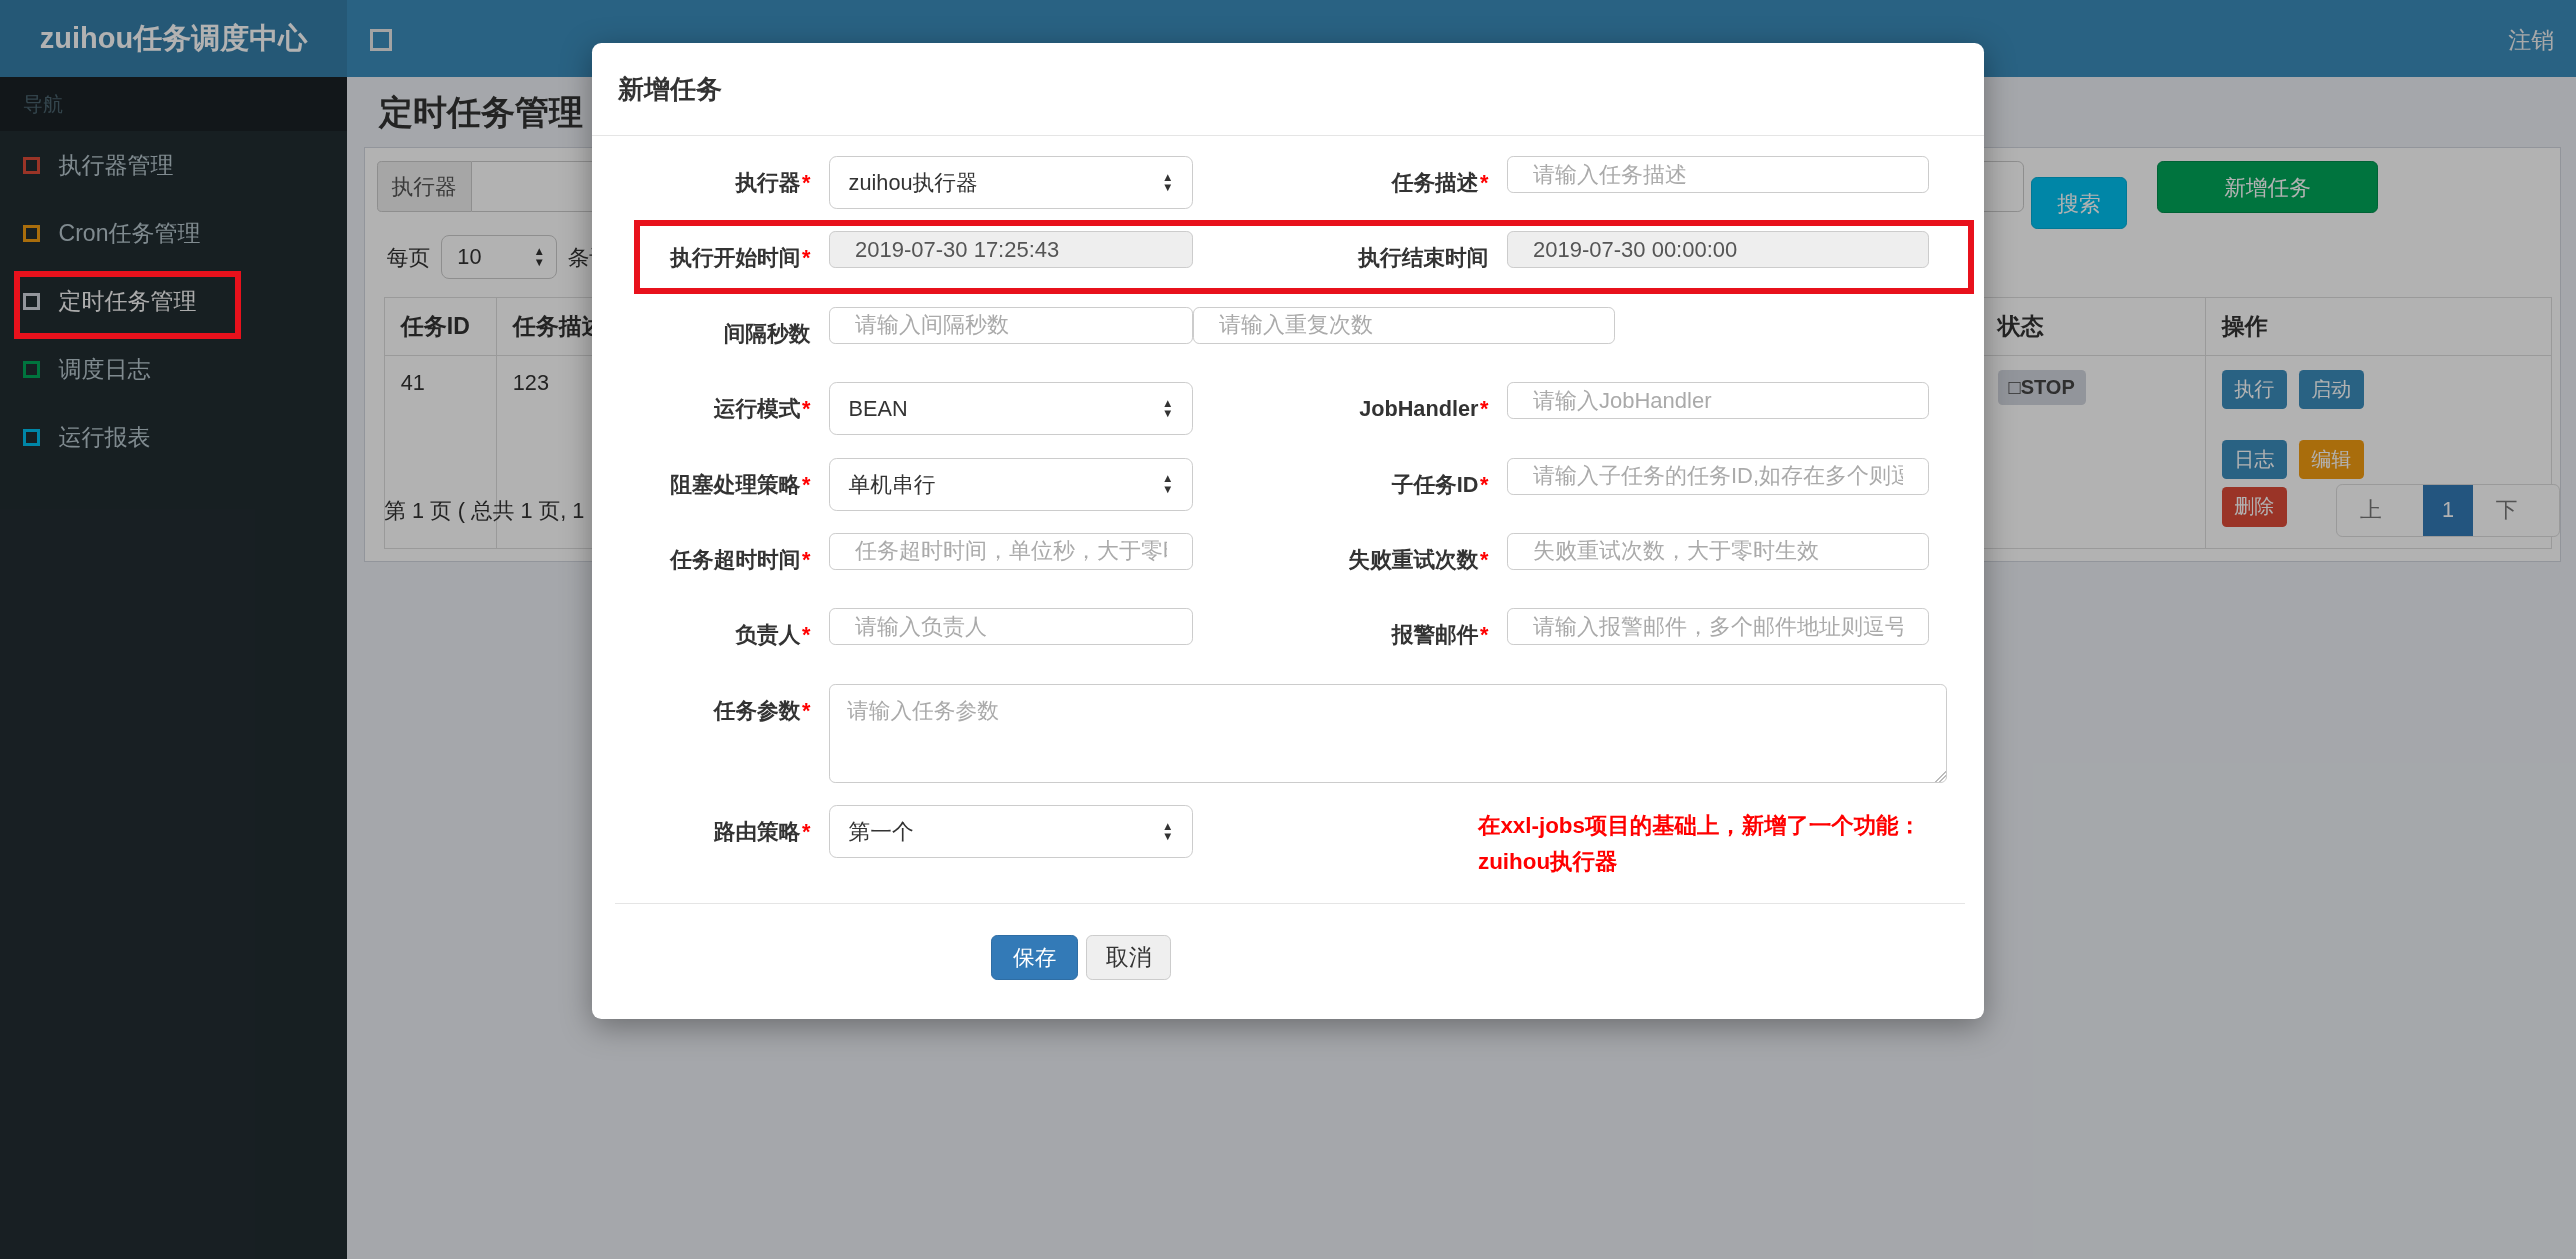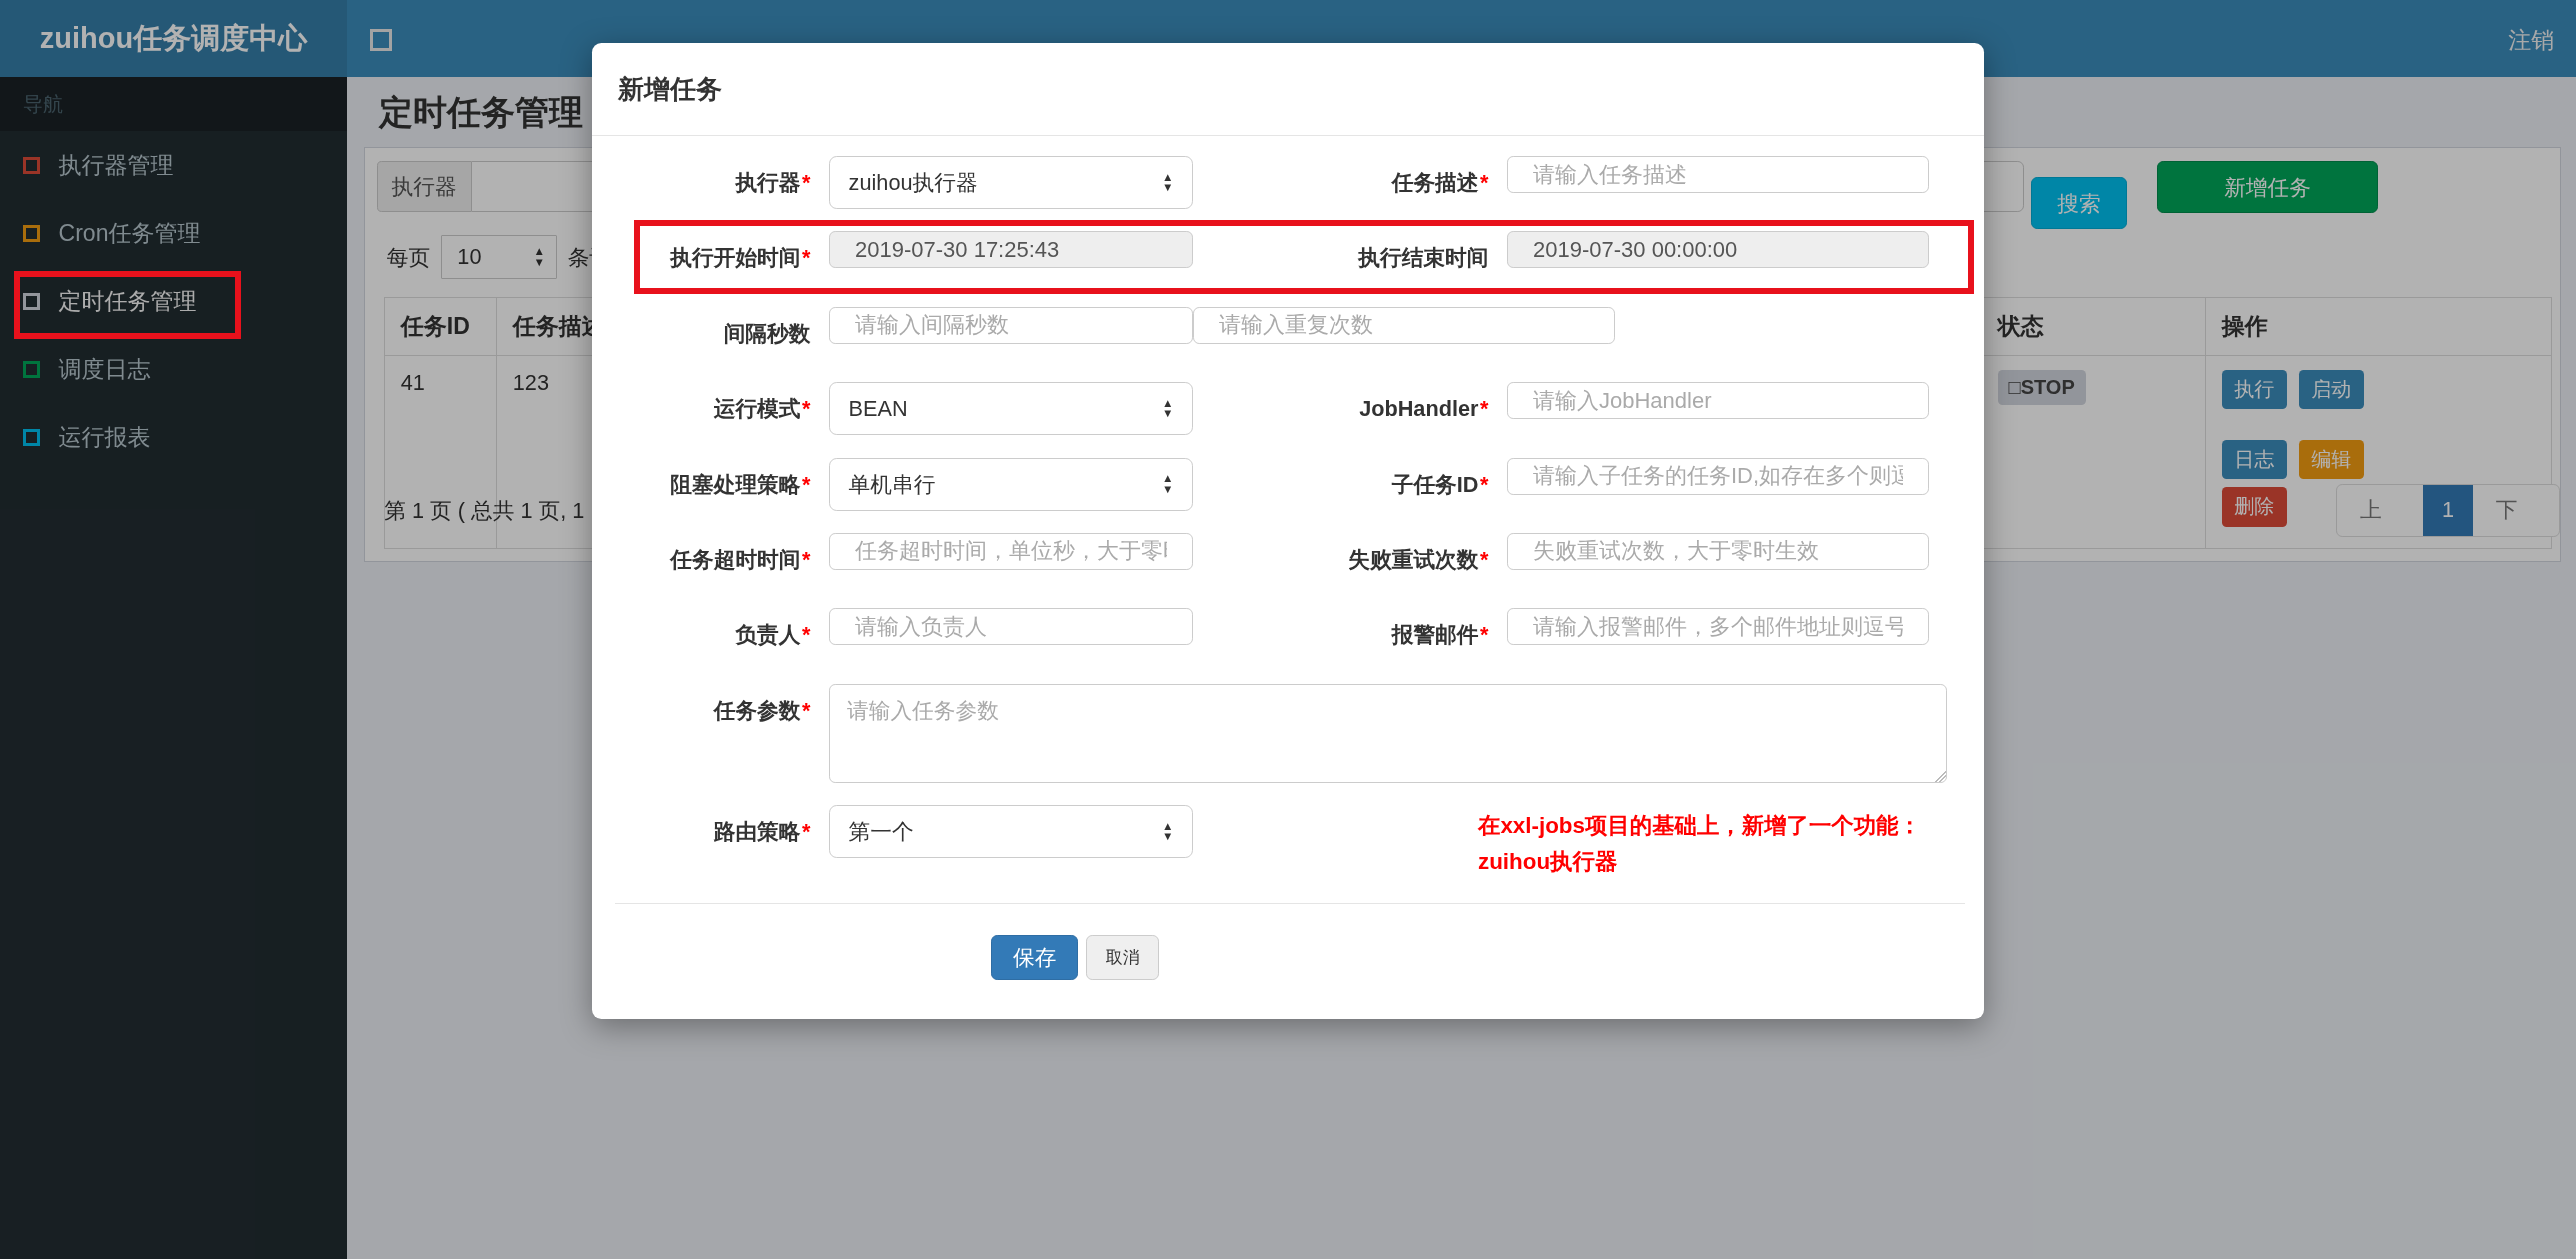--- a/index.html
+++ b/index.html
@@ -72,21 +72,21 @@
   .btn-add {
     position:absolute; left:1792px; top:13px; width:221px; height:52px;
     background:#00a65a; border:1.5px solid #008d4c; border-radius:6.2px;
     color:#fff; font-size:21.7px; cursor:pointer;
   }
   .perpage {
     position:absolute; left:21.7px; top:87px; height:44px;
     display:flex; align-items:center; gap:10.8px; font-size:21.7px; color:#333;
   }
   .mini-select {
-    width:116px; height:44px; border:1.5px solid #ccc; border-radius:1px; background:#fff;
+    width:116px; height:44px; border:1.5px solid #ccc; border-radius:8px; background:#fff;
     display:flex; align-items:center; padding:0 10.8px 0 15.5px; font-size:21.7px; color:#333;
     position:relative; cursor:pointer;
   }
   .arrows {
     position:absolute; right:10.8px; top:50%; transform:translateY(-50%);
     display:flex; flex-direction:column; align-items:center;
     font-size:11.6px; line-height:10.8px; color:#333;
   }
   .grid { position:absolute; left:19.3px; top:149px; width:2168px; border-collapse:collapse; table-layout:fixed; }
   .grid th, .grid td { border:1.5px solid #ddd; text-align:left; }
@@ -151,21 +151,21 @@
   }
   .note { margin-left:285px; padding-top:3.1px; font-size:22.4px; font-weight:bold; color:#ff0000; line-height:36px; }
   .mdivider { border:none; border-top:1.5px solid #e5e5e5; margin-top:0; }
   .modal-footer { margin:31px 0 0 376px; display:flex; gap:7.7px; }
   .btn-save {
     height:45px; padding:0 21px; background:#337ab7; border:1.5px solid #2e6da4;
     border-radius:6.2px; color:#fff; font-size:21.7px; cursor:pointer;
   }
   .btn-cancel {
     height:45px; padding:0 18.6px; background:#efefef; border:1.5px solid #ccc;
-    border-radius:6.2px; color:#333; font-size:17px; cursor:pointer;
+    border-radius:6.2px; color:#333; font-size:23px; cursor:pointer;
   }
   
   .annot { position:absolute; border:6.2px solid #e8111c; z-index:70; pointer-events:none; }
   .annot-sidebar { left:14px; top:271px; width:227px; height:68px; }
   .annot-dates   { left:634px; top:220px; width:1340px; height:74px; }
 </style>
 </head>
 <body>
 
 <div class="logo">zuihou任务调度中心</div>

